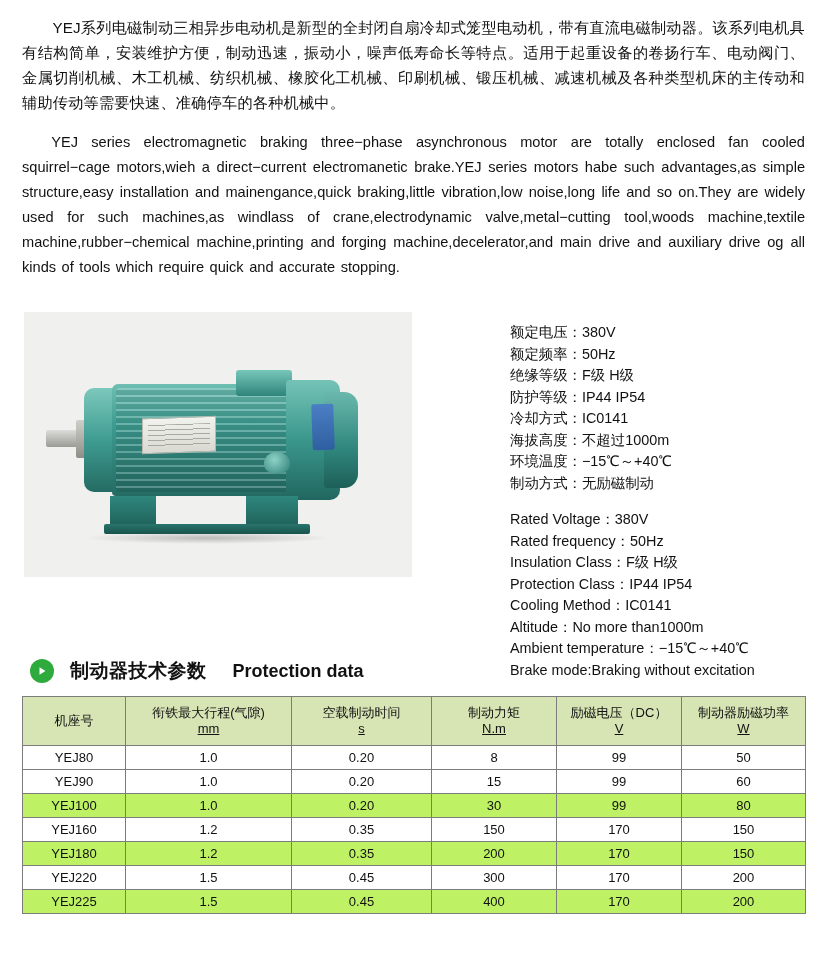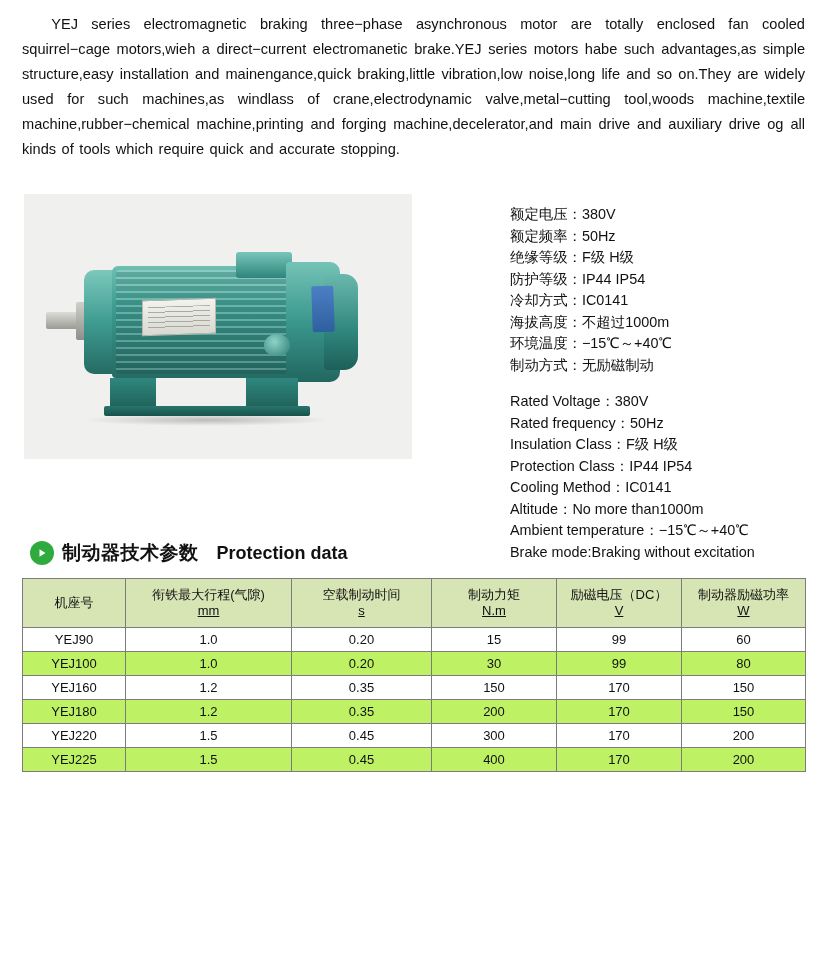--- a/index.html
+++ b/index.html
@@ -209,21 +209,21 @@
     color: #111;
     white-space: nowrap;
   }
 
   
   .sec-head {
     position: relative;
     margin-top: 46px;
     display: flex;
     align-items: center;
-    gap: 8px;
+    gap: 16px;
     padding-left: 8px;
   }
   .play-badge {
     width: 24px; height: 24px;
     border-radius: 50%;
     background: #2faa3d;
     display: inline-flex;
     align-items: center;
     justify-content: center;
     flex: none;
@@ -273,20 +273,21 @@
   }
   .hdr-l1 { display:block; }
   .hdr-l2 { display:block;text-decoration:underline; }
 </style>
 </head>
 <body>
 
 <div class="page">
 
   <div class="intro">
+    <p class="para-cn">YEJ系列电磁制动三相异步电动机是新型的全封闭自扇冷却式笼型电动机，带有直流电磁制动器。该系列电机具有结构简单，安装维护方便，制动迅速，振动小，噪声低寿命长等特点。适用于起重设备的卷扬行车、电动阀门、金属切削机械、木工机械、纺织机械、橡胶化工机械、印刷机械、锻压机械、减速机械及各种类型机床的主传动和辅助传动等需要快速、准确停车的各种机械中。</p>
     <p class="para-en">YEJ series electromagnetic braking three−phase asynchronous motor are totally enclosed fan cooled squirrel−cage motors,wieh a direct−current electromanetic brake.YEJ series motors habe such advantages,as simple structure,easy installation and mainengance,quick braking,little vibration,low noise,long life and so on.They are widely used for such machines,as windlass of crane,electrodynamic valve,metal−cutting tool,woods machine,textile machine,rubber−chemical machine,printing and forging machine,decelerator,and main drive and auxiliary drive og all kinds of tools which require quick and accurate stopping.</p>
   </div>
 
   <div class="mid">
 
     <div class="photo-wrap">
       <div class="motor">
         <div class="m-shaft"></div>
         <div class="m-shaft-cap"></div>
         <div class="m-front"></div>
@@ -371,20 +372,28 @@
           <span class="hdr-l2">V</span>
         </th>
         <th>
           <span class="hdr-l1">制动器励磁功率</span>
           <span class="hdr-l2">W</span>
         </th>
       </tr>
     </thead>
     <tbody>
       <tr>
+        <td>YEJ80</td>
+        <td>1.0</td>
+        <td>0.20</td>
+        <td>8</td>
+        <td>99</td>
+        <td>50</td>
+      </tr>
+      <tr>
         <td>YEJ90</td>
         <td>1.0</td>
         <td>0.20</td>
         <td>15</td>
         <td>99</td>
         <td>60</td>
       </tr>
       <tr class="alt">
         <td>YEJ100</td>
         <td>1.0</td>

